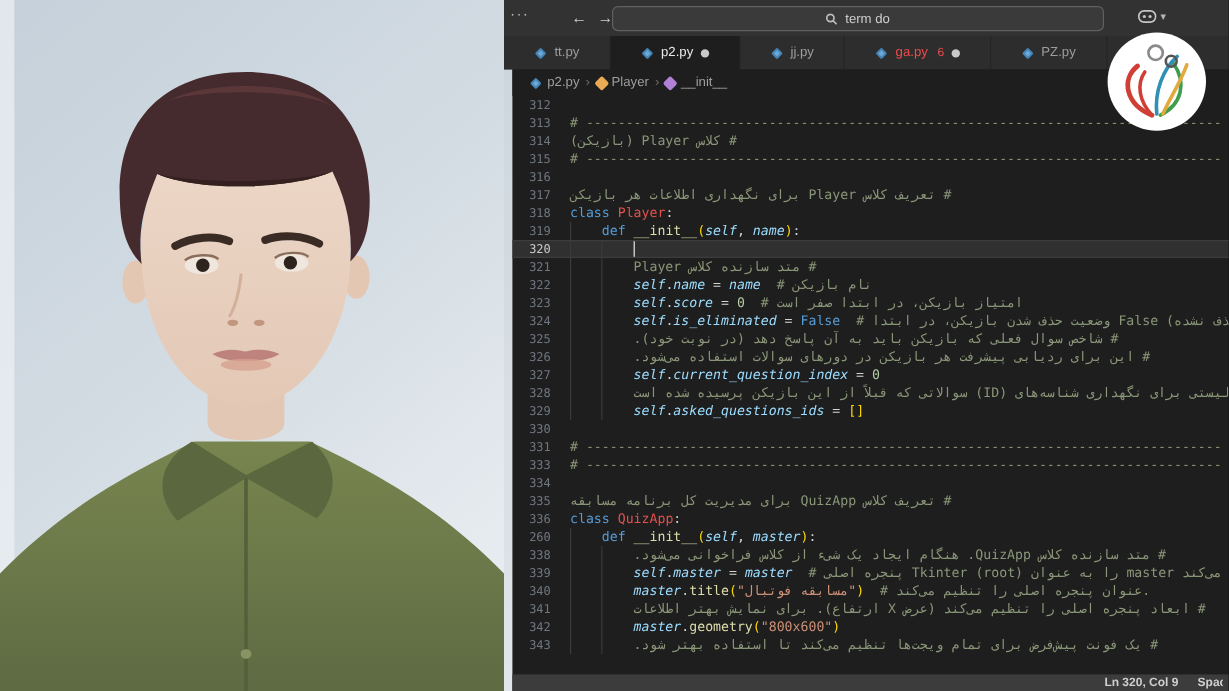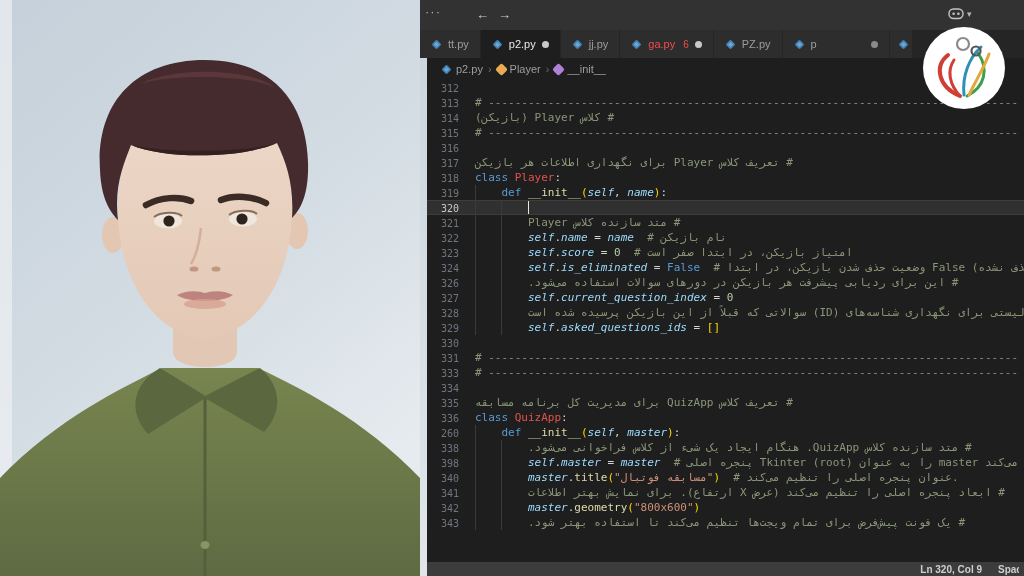--- a/index.html
+++ b/index.html
@@ -13,21 +13,21 @@
 
   .titlebar{position:absolute;left:0;top:0;width:100%;height:30px;background:#323233;display:flex;align-items:center;}
   .tb-ellipsis{position:absolute;left:5px;top:4px;color:#b5b5b5;font-size:13px;letter-spacing:1px;cursor:pointer;}
   .nav-arrow{position:absolute;top:7px;color:#cfcfcf;font-size:13px;cursor:pointer;}
   .nav-back{left:56px;} .nav-fwd{left:78px;}
   .searchbox{position:absolute;left:90px;top:5px;width:408px;height:19px;background:#3a3a3b;border:1px solid #606060;border-radius:5px;display:flex;align-items:center;justify-content:center;gap:6px;color:#cdcdcd;font-size:11px;cursor:text;}
   .copilot{position:absolute;left:528px;top:7px;display:flex;align-items:center;gap:3px;color:#c5c5c5;cursor:pointer;}
   .chev{font-size:9px;color:#b5b5b5;}
 
   .tabbar{position:absolute;left:0;top:30px;width:100%;height:28px;background:#252526;display:flex;overflow:hidden;}
-  .tab{display:flex;align-items:center;gap:6px;padding:0 11px;background:#2d2d2d;color:#9d9d9d;font-size:11px;border-right:1px solid #252526;flex:none;cursor:pointer;}
+  .tab{display:flex;align-items:center;gap:6px;padding:0 25px;background:#2d2d2d;color:#9d9d9d;font-size:11px;border-right:1px solid #252526;flex:none;cursor:pointer;}
   .tab.active{background:#1e1e1e;color:#e9e9e9;}
   .tab .dot{width:7px;height:7px;border-radius:50%;background:#c9c9c9;flex:none;}
   .tab .dot.dim{background:#8b8b8b;}
   .tab.error .tab-label{color:#f14c4c;}
   .tab .badge{color:#f14c4c;font-size:10px;margin-left:2px;}
   .tab.partial .tab-label{max-width:9px;overflow:hidden;}
   .tab.stub{width:14px;padding:0 0 0 8px;overflow:hidden;}
 
   .breadcrumb{position:absolute;left:7px;top:58px;right:0;height:22px;background:#1e1e1e;display:flex;align-items:center;gap:5px;padding-left:14px;color:#9e9e9e;font-size:11px;}
   .bc-sep{color:#6d6d6d;font-size:11px;}
@@ -134,20 +134,27 @@
       </g>
     </svg>
   </div>
 
   <div class="vscode">
 
     <div class="titlebar">
       <span class="tb-ellipsis">···</span>
       <span class="nav-arrow nav-back">←</span>
       <span class="nav-arrow nav-fwd">→</span>
+      <div class="searchbox">
+        <svg width="10" height="10" viewBox="0 0 10 10">
+          <circle cx="4" cy="4" r="3" fill="none" stroke="#bdbdbd" stroke-width="1.4"></circle>
+          <line x1="6.4" y1="6.4" x2="9.2" y2="9.2" stroke="#bdbdbd" stroke-width="1.4"></line>
+        </svg>
+        <span>term do</span>
+      </div>
       <div class="copilot">
         <svg width="16" height="13" viewBox="0 0 16 13">
           <rect x="1" y="2" width="14" height="9.5" rx="4.5" fill="none" stroke="#c5c5c5" stroke-width="1.4"></rect>
           <circle cx="5.6" cy="6.8" r="1.3" fill="#c5c5c5"></circle>
           <circle cx="10.4" cy="6.8" r="1.3" fill="#c5c5c5"></circle>
         </svg>
         <span class="chev">▾</span>
       </div>
     </div>
 
@@ -289,20 +296,25 @@
           <span class="ln">323</span>
           <span class="gut"></span>
           <span class="lc"><span class="guide" style="left: 0ch;"></span><span class="guide" style="left: 4ch;"></span><span class="tk-pl">        </span><span class="tk-var">self</span><span class="tk-pl">.</span><span class="tk-var">score</span><span class="tk-pl"> = </span><span class="tk-num">0</span><span class="tk-pl">  </span><span class="tk-cm"># امتیاز بازیکن، در ابتدا صفر است</span></span>
         </div>
         <div class="code-line">
           <span class="ln">324</span>
           <span class="gut"></span>
           <span class="lc"><span class="guide" style="left: 0ch;"></span><span class="guide" style="left: 4ch;"></span><span class="tk-pl">        </span><span class="tk-var">self</span><span class="tk-pl">.</span><span class="tk-var">is_eliminated</span><span class="tk-pl"> = </span><span class="tk-kw">False</span><span class="tk-pl">  </span><span class="tk-cm"># وضعیت حذف شدن بازیکن، در ابتدا False (حذف نشده)</span></span>
         </div>
         <div class="code-line">
+          <span class="ln">325</span>
+          <span class="gut"></span>
+          <span class="lc"><span class="guide" style="left: 0ch;"></span><span class="guide" style="left: 4ch;"></span><span class="tk-pl">        </span><span class="tk-cmr" dir="rtl"># شاخص سوال فعلی که بازیکن باید به آن پاسخ دهد (در نوبت خود).</span></span>
+        </div>
+        <div class="code-line">
           <span class="ln">326</span>
           <span class="gut"></span>
           <span class="lc"><span class="guide" style="left: 0ch;"></span><span class="guide" style="left: 4ch;"></span><span class="tk-pl">        </span><span class="tk-cmr" dir="rtl"># این برای ردیابی پیشرفت هر بازیکن در دورهای سوالات استفاده می‌شود.</span></span>
         </div>
         <div class="code-line">
           <span class="ln">327</span>
           <span class="gut"></span>
           <span class="lc"><span class="guide" style="left: 0ch;"></span><span class="guide" style="left: 4ch;"></span><span class="tk-pl">        </span><span class="tk-var">self</span><span class="tk-pl">.</span><span class="tk-var">current_question_index</span><span class="tk-pl"> = </span><span class="tk-num">0</span></span>
         </div>
         <div class="code-line">
@@ -349,21 +361,21 @@
           <span class="ln">260</span>
           <span class="gut"></span>
           <span class="lc"><span class="guide" style="left: 0ch;"></span><span class="tk-pl">    </span><span class="tk-kw">def </span><span class="tk-fn">__init__</span><span class="tk-br">(</span><span class="tk-var">self</span><span class="tk-pl">, </span><span class="tk-var">master</span><span class="tk-br">)</span><span class="tk-pl">:</span></span>
         </div>
         <div class="code-line">
           <span class="ln">338</span>
           <span class="gut"></span>
           <span class="lc"><span class="guide" style="left: 0ch;"></span><span class="guide" style="left: 4ch;"></span><span class="tk-pl">        </span><span class="tk-cmr" dir="rtl"># متد سازنده کلاس QuizApp. هنگام ایجاد یک شیء از کلاس فراخوانی می‌شود.</span></span>
         </div>
         <div class="code-line">
-          <span class="ln">398</span>
+          <span class="ln">339</span>
           <span class="gut"></span>
           <span class="lc"><span class="guide" style="left: 0ch;"></span><span class="guide" style="left: 4ch;"></span><span class="tk-pl">        </span><span class="tk-var">self</span><span class="tk-pl">.</span><span class="tk-var">master</span><span class="tk-pl"> = </span><span class="tk-var">master</span><span class="tk-pl">  </span><span class="tk-cm"># پنجره اصلی Tkinter (root) را به عنوان master ذخیره می‌کند</span></span>
         </div>
         <div class="code-line">
           <span class="ln">340</span>
           <span class="gut"></span>
           <span class="lc"><span class="guide" style="left: 0ch;"></span><span class="guide" style="left: 4ch;"></span><span class="tk-pl">        </span><span class="tk-var">master</span><span class="tk-pl">.</span><span class="tk-fn">title</span><span class="tk-br">(</span><span class="tk-str">"مسابقه فوتبال"</span><span class="tk-br">)</span><span class="tk-pl">  </span><span class="tk-cm"># عنوان پنجره اصلی را تنظیم می‌کند.</span></span>
         </div>
         <div class="code-line">
           <span class="ln">341</span>

